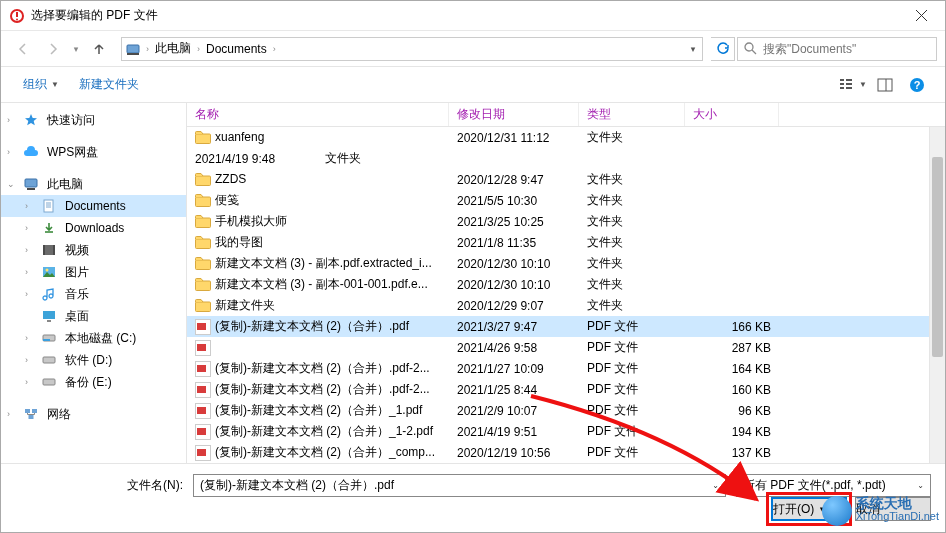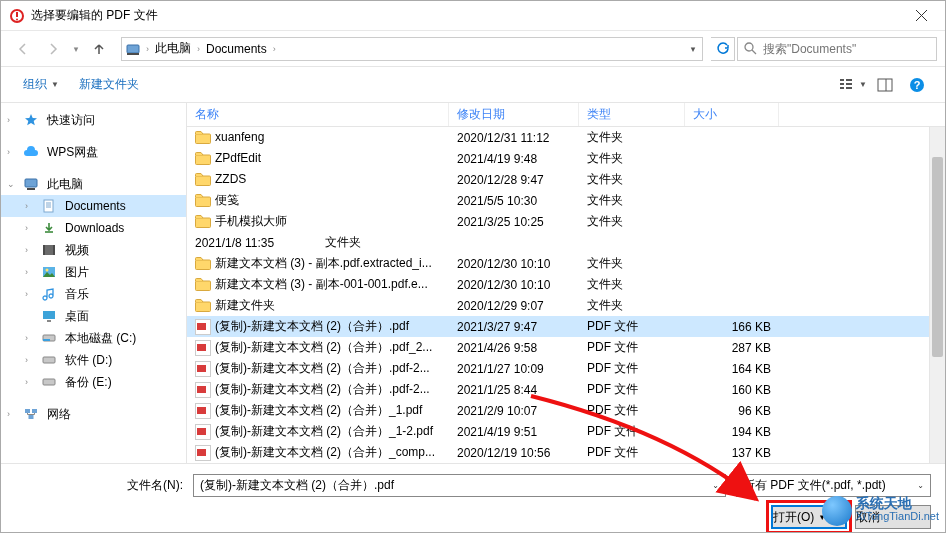--- a/index.html
+++ b/index.html
@@ -35,40 +35,40 @@
 .sb-item { display: flex; align-items: center; height: 22px; padding-left: 22px; gap: 8px; white-space: nowrap; }
 .sb-item.l2 { padding-left: 40px; }
 .sb-item.selected { background: #cde8ff; }
 .sb-item .exp { position: absolute; left: 6px; width: 12px; color: #888; font-size: 9px; }
 .sb-item.l2 .exp { left: 24px; }
 .sb-item { position: relative; }
 .sb-icon { width: 16px; height: 16px; display: flex; align-items: center; justify-content: center; font-size: 13px; }
 .sb-spacer { height: 10px; }
 
 .filelist { flex: 1; display: flex; flex-direction: column; position: relative; }
-.fl-header { display: flex; height: 24px; border-bottom: 1px solid #e5e5e5; color: #3b82f6; align-items: center; }
+.fl-header { display: flex; height: 24px; border-bottom: 1px solid #e5e5e5; color: #a21caf; align-items: center; }
 .fl-header .col { border-right: 1px solid #eee; padding: 0 8px; height: 100%; display: flex; align-items: center; }
 .col-name { width: 262px; }
 .col-date { width: 130px; }
 .col-type { width: 106px; }
 .col-size { width: 94px; text-align: right; justify-content: flex-start; }
 .fl-rows { flex: 1; overflow-y: auto; overflow-x: hidden; }
 .fl-row { display: flex; height: 21px; align-items: center; }
 .fl-row.selected { background: #cde8ff; }
 .fl-row .cell { padding: 0 8px; white-space: nowrap; overflow: hidden; text-overflow: ellipsis; }
 .fl-row .cell.col-size { text-align: right; }
 .fi { width: 16px; height: 16px; margin-right: 4px; display: inline-flex; align-items: center; justify-content: center; vertical-align: middle; flex-shrink: 0; }
 .fi-folder svg rect { fill: #ffd76b; stroke: #d9a93e; }
 .fi-pdf { background: linear-gradient(#fff,#fff); border: 1px solid #ccc; position: relative; }
 .fi-pdf::after { content: ""; position: absolute; left: 1px; top: 3px; width: 9px; height: 7px; background: #d83b3b; }
 .fl-scrollbar { position: absolute; right: 0; top: 24px; bottom: 0; width: 16px; background: #f0f0f0; border-left: 1px solid #e5e5e5; }
 .fl-thumb { position: absolute; left: 2px; right: 2px; top: 30px; height: 200px; background: #c2c2c2; border-radius: 2px; }
 
 .footer { border-top: 1px solid #e5e5e5; padding: 10px 14px 12px 14px; }
-.fn-row { display: flex; align-items: center; gap: 10px; margin-bottom: 8px; }
+.fn-row { display: flex; align-items: center; gap: 10px; margin-bottom: 0; }
 .fn-label { width: 168px; text-align: right; }
 .fn-input { flex: 1; height: 23px; border: 1px solid #888; padding: 0 6px; display: flex; align-items: center; justify-content: space-between; }
 .fn-input input { border: none; outline: none; flex: 1; font-size: 12px; }
 .fn-dd { font-size: 8px; color: #333; padding-left: 4px; }
 .ft-select { width: 195px; height: 23px; border: 1px solid #888; padding: 0 6px; display: flex; align-items: center; justify-content: space-between; }
 .btn-row { display: flex; justify-content: flex-end; gap: 8px; }
 .btn { width: 76px; height: 24px; border: 1px solid #888; background: #e1e1e1; display: flex; align-items: center; }
 .btn.primary { border: 2px solid #0078d7; background: #e1e1e1; }
 .btn .dd { font-size: 8px; margin-left: 4px; }
 
@@ -336,26 +336,20 @@
               <svg width="16" height="13" viewBox="0 0 16 13">
                 <rect x="0.5" y="3" width="15" height="9.5" rx="1"></rect>
                 <path d="M0.5 3 V1.5 Q0.5 0.5 1.5 0.5 H6 L8 3" fill="#ffd76b" stroke="#d9a93e"></path>
               </svg>
             </span><span>xuanfeng</span></div>
           <div class="cell col-date">2020/12/31 11:12</div>
           <div class="cell col-type">文件夹</div>
           <div class="cell col-size"></div>
         </div>
         <div class="fl-row">
-          <div class="cell col-name"><span class="fi fi-folder">
-              <svg width="16" height="13" viewBox="0 0 16 13">
-                <rect x="0.5" y="3" width="15" height="9.5" rx="1"></rect>
-                <path d="M0.5 3 V1.5 Q0.5 0.5 1.5 0.5 H6 L8 3" fill="#ffd76b" stroke="#d9a93e"></path>
-              </svg>
-            </span><span>ZPdfEdit</span></div>
           <div class="cell col-date">2021/4/19 9:48</div>
           <div class="cell col-type">文件夹</div>
           <div class="cell col-size"></div>
         </div>
         <div class="fl-row">
           <div class="cell col-name"><span class="fi fi-folder">
               <svg width="16" height="13" viewBox="0 0 16 13">
                 <rect x="0.5" y="3" width="15" height="9.5" rx="1"></rect>
                 <path d="M0.5 3 V1.5 Q0.5 0.5 1.5 0.5 H6 L8 3" fill="#ffd76b" stroke="#d9a93e"></path>
               </svg>
@@ -380,20 +374,26 @@
               <svg width="16" height="13" viewBox="0 0 16 13">
                 <rect x="0.5" y="3" width="15" height="9.5" rx="1"></rect>
                 <path d="M0.5 3 V1.5 Q0.5 0.5 1.5 0.5 H6 L8 3" fill="#ffd76b" stroke="#d9a93e"></path>
               </svg>
             </span><span>手机模拟大师</span></div>
           <div class="cell col-date">2021/3/25 10:25</div>
           <div class="cell col-type">文件夹</div>
           <div class="cell col-size"></div>
         </div>
         <div class="fl-row">
+          <div class="cell col-name"><span class="fi fi-folder">
+              <svg width="16" height="13" viewBox="0 0 16 13">
+                <rect x="0.5" y="3" width="15" height="9.5" rx="1"></rect>
+                <path d="M0.5 3 V1.5 Q0.5 0.5 1.5 0.5 H6 L8 3" fill="#ffd76b" stroke="#d9a93e"></path>
+              </svg>
+            </span><span>我的导图</span></div>
           <div class="cell col-date">2021/1/8 11:35</div>
           <div class="cell col-type">文件夹</div>
           <div class="cell col-size"></div>
         </div>
         <div class="fl-row">
           <div class="cell col-name"><span class="fi fi-folder">
               <svg width="16" height="13" viewBox="0 0 16 13">
                 <rect x="0.5" y="3" width="15" height="9.5" rx="1"></rect>
                 <path d="M0.5 3 V1.5 Q0.5 0.5 1.5 0.5 H6 L8 3" fill="#ffd76b" stroke="#d9a93e"></path>
               </svg>
@@ -424,21 +424,21 @@
           <div class="cell col-type">文件夹</div>
           <div class="cell col-size"></div>
         </div>
         <div class="fl-row selected">
           <div class="cell col-name"><span class="fi fi-pdf"></span><span>(复制)-新建文本文档 (2)（合并）.pdf</span></div>
           <div class="cell col-date">2021/3/27 9:47</div>
           <div class="cell col-type">PDF 文件</div>
           <div class="cell col-size">166 KB</div>
         </div>
         <div class="fl-row">
-          <div class="cell col-name"><span class="fi fi-pdf"></span><span>(复制)-新建文本文档 (2)（合并）.pdf_2...</span></div>
+          <div class="cell col-name"><span class="fi fi-pdf"></span></div>
           <div class="cell col-date">2021/4/26 9:58</div>
           <div class="cell col-type">PDF 文件</div>
           <div class="cell col-size">287 KB</div>
         </div>
         <div class="fl-row">
           <div class="cell col-name"><span class="fi fi-pdf"></span><span>(复制)-新建文本文档 (2)（合并）.pdf-2...</span></div>
           <div class="cell col-date">2021/1/27 10:09</div>
           <div class="cell col-type">PDF 文件</div>
           <div class="cell col-size">164 KB</div>
         </div>

